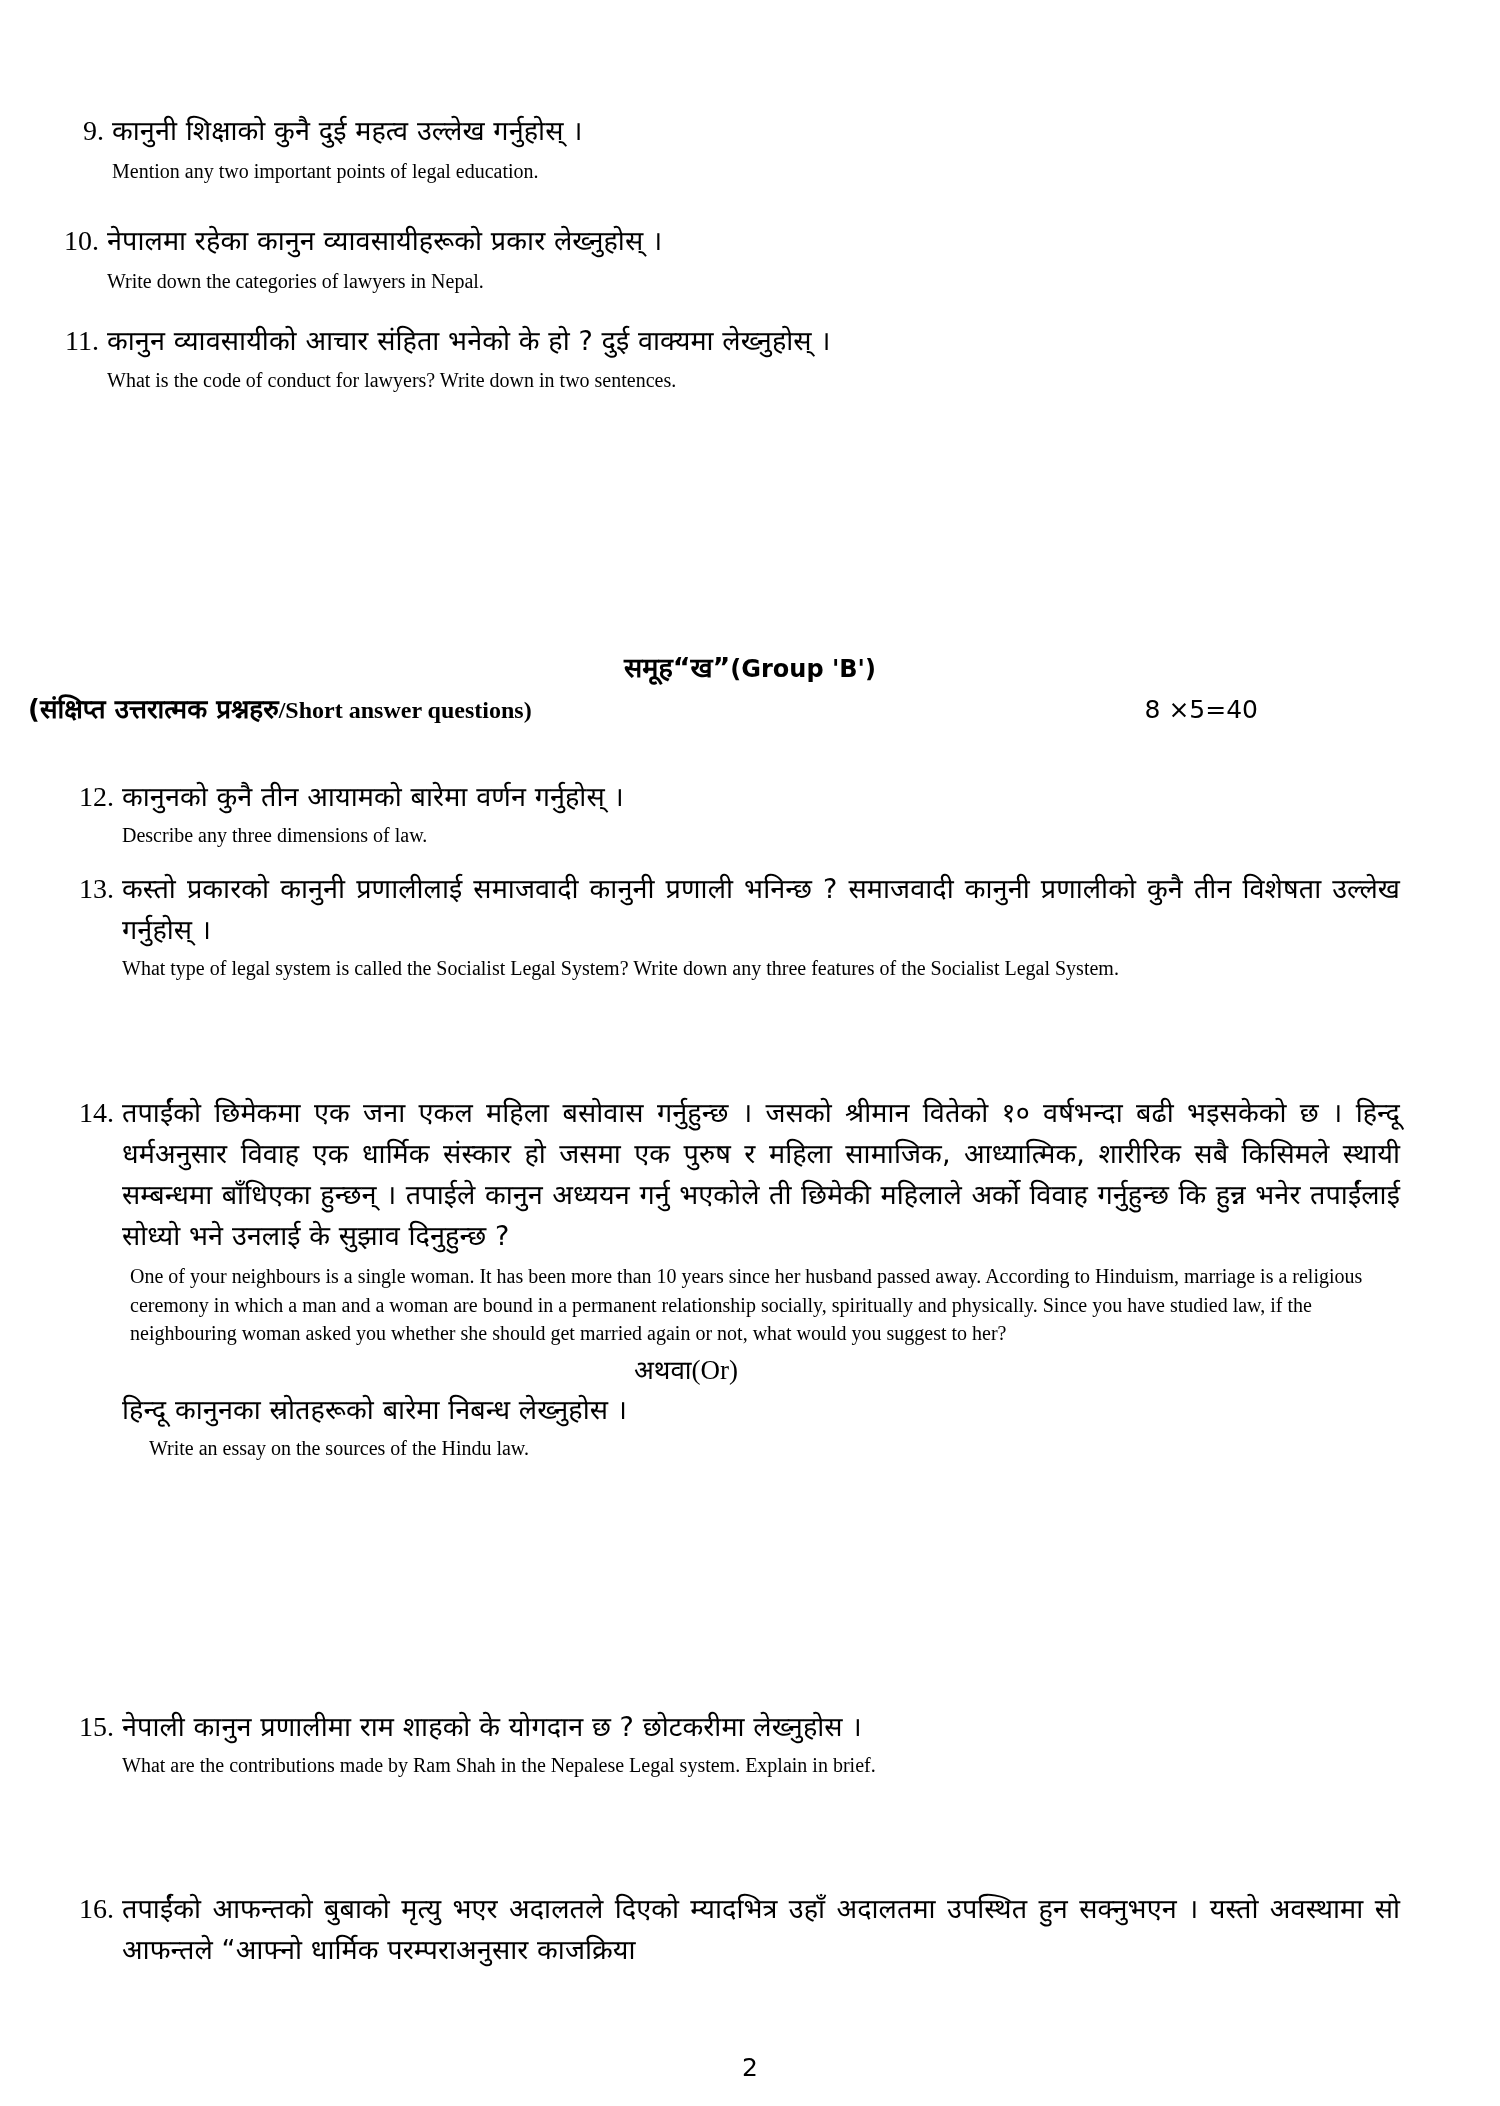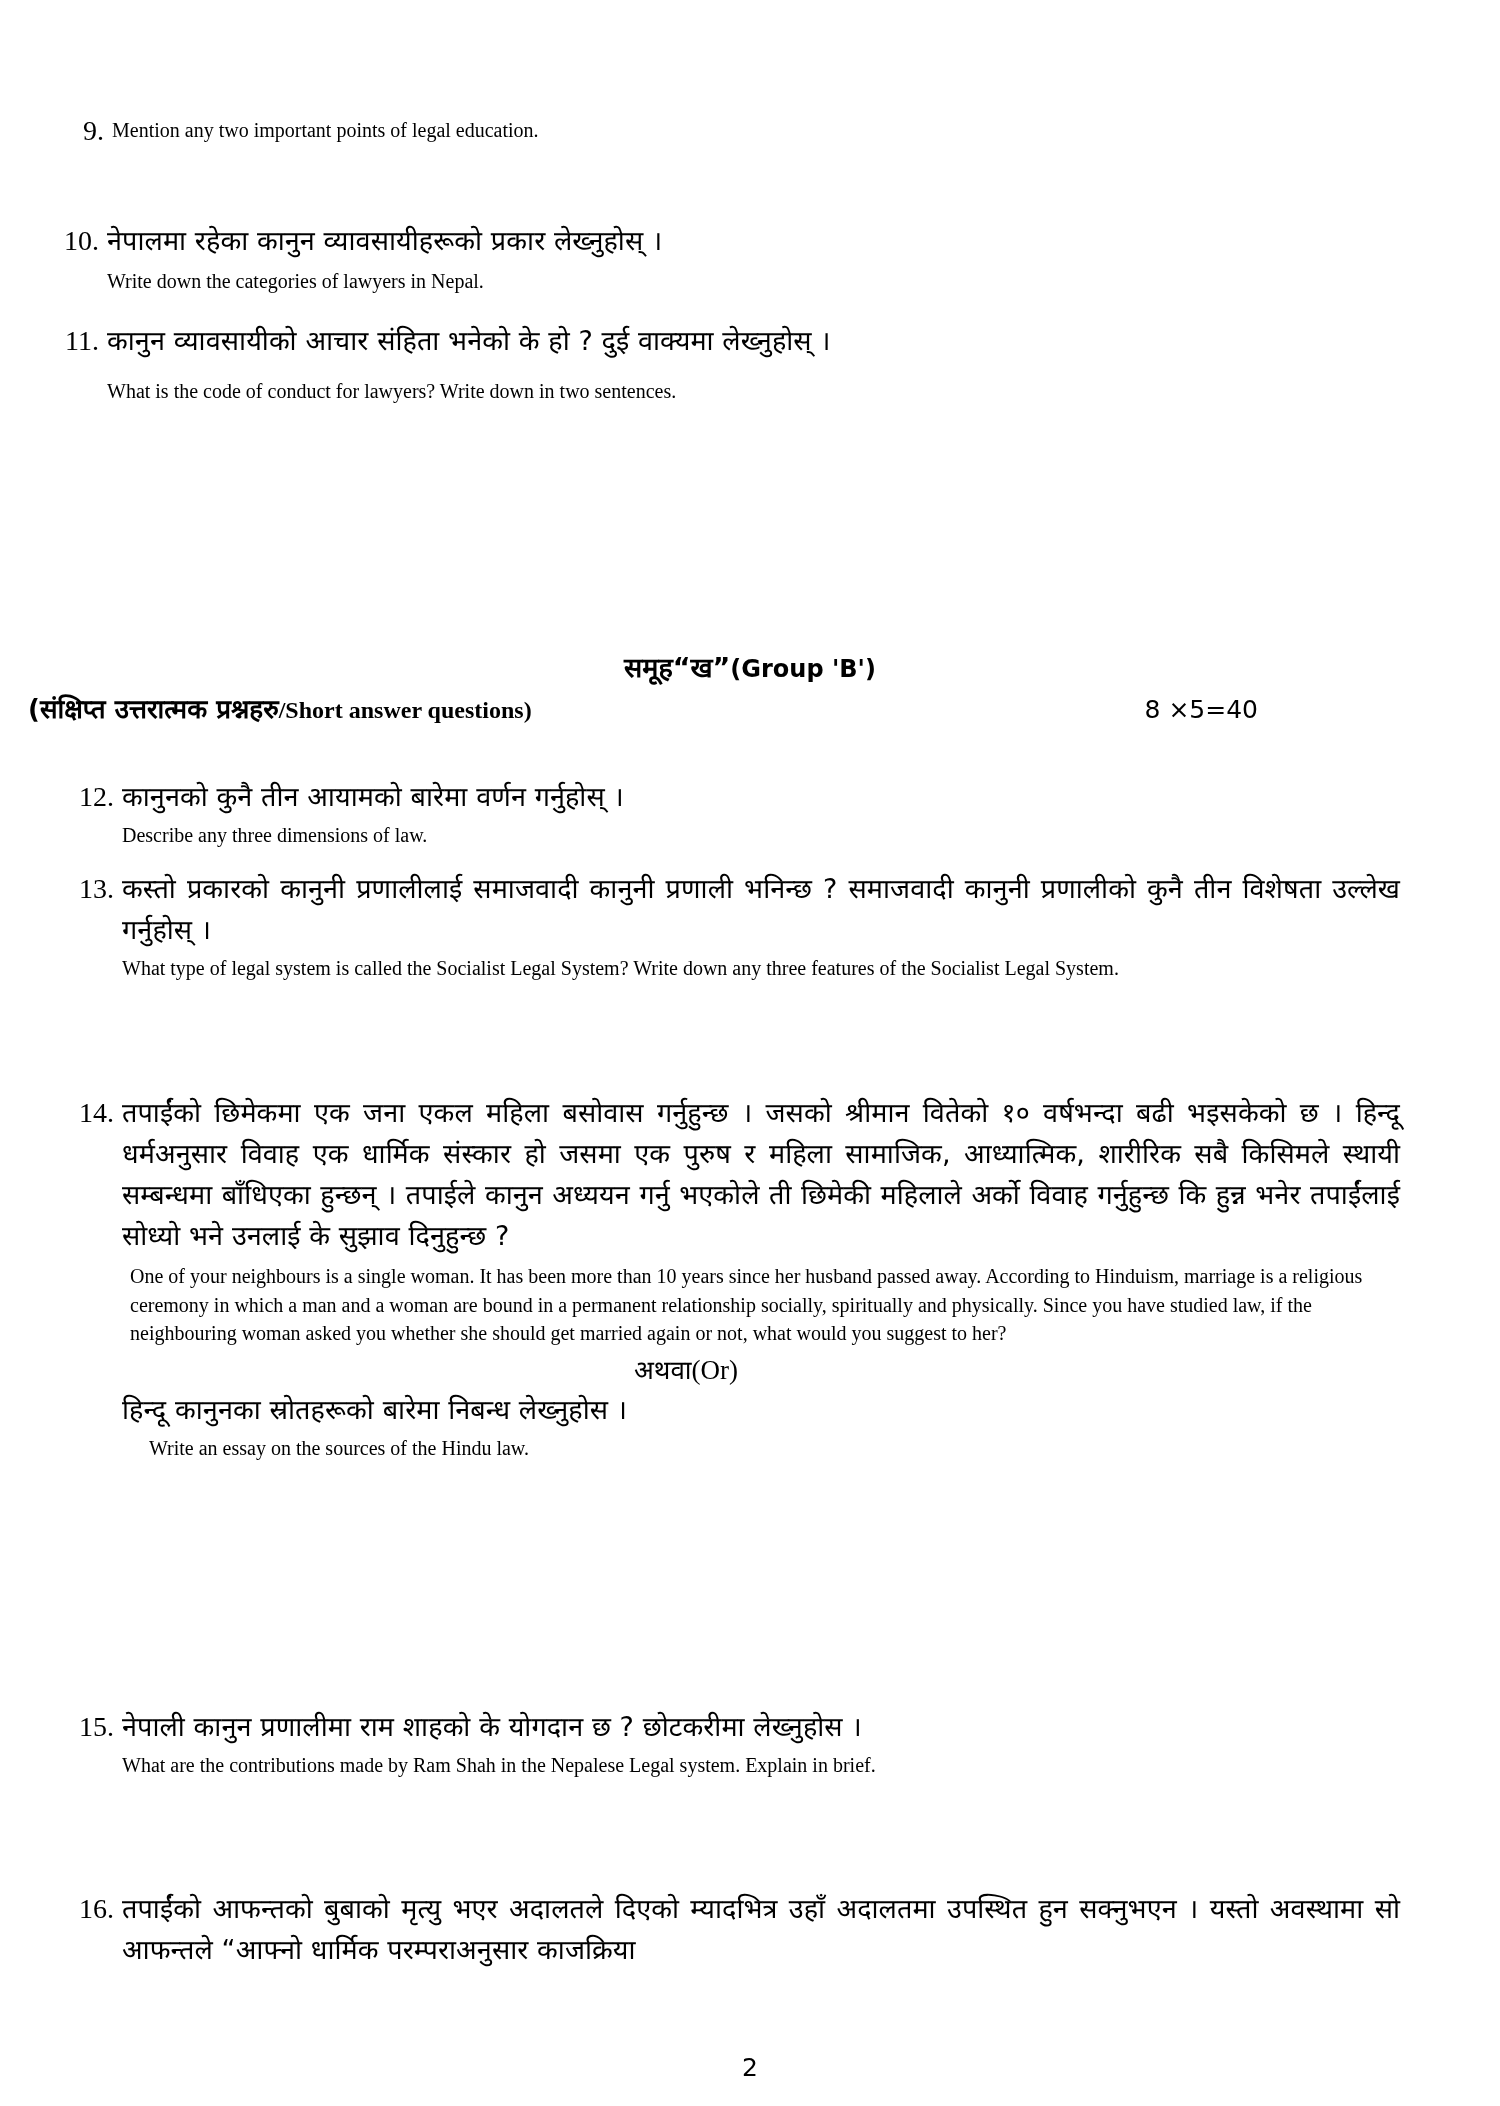--- a/index.html
+++ b/index.html
@@ -122,37 +122,38 @@
   .abs { position: absolute; }
 </style>
 </head>
 <body>
 
 <div class="page">
 
   <div class="abs qblock" style="left:60px; top:110px; width:1290px;">
     <div class="qnum">9.</div>
     <div class="qbody">
+      <div class="np">कानुनी शिक्षाको कुनै दुई महत्व उल्लेख गर्नुहोस् ।</div>
       <div class="en" style="margin-top:6px;">Mention any two important points of legal education.</div>
     </div>
   </div>
 
   <div class="abs qblock" style="left:55px; top:220px; width:1290px;">
     <div class="qnum">10.</div>
     <div class="qbody">
       <div class="np">नेपालमा रहेका कानुन व्यावसायीहरूको प्रकार लेख्नुहोस् ।</div>
       <div class="en" style="margin-top:6px;">Write down the categories of lawyers in Nepal.</div>
     </div>
   </div>
 
   <div class="abs qblock" style="left:55px; top:320px; width:1320px;">
     <div class="qnum">11.</div>
     <div class="qbody">
       <div class="np">कानुन व्यावसायीको आचार संहिता भनेको के हो ? दुई वाक्यमा लेख्नुहोस् ।</div>
-      <div class="en" style="margin-top:16px;">What is the code of conduct for lawyers? Write down in two sentences.</div>
+      <div class="en" style="margin-top:5px;">What is the code of conduct for lawyers? Write down in two sentences.</div>
     </div>
   </div>
 
   <div class="abs group-title" style="left:0; top:614px; width:1500px;margin-top:34px;">
     <span class="nptxt">समूह“ख”</span><span class="entxt">(Group 'B')</span>
   </div>
 
   <div class="abs section-line" style="left:28px; top:690px; width:1440px;">
     <div class="section-label">
       <span>(संक्षिप्त उत्तरात्मक प्रश्नहरु</span><span class="serif">/Short answer questions)</span>

